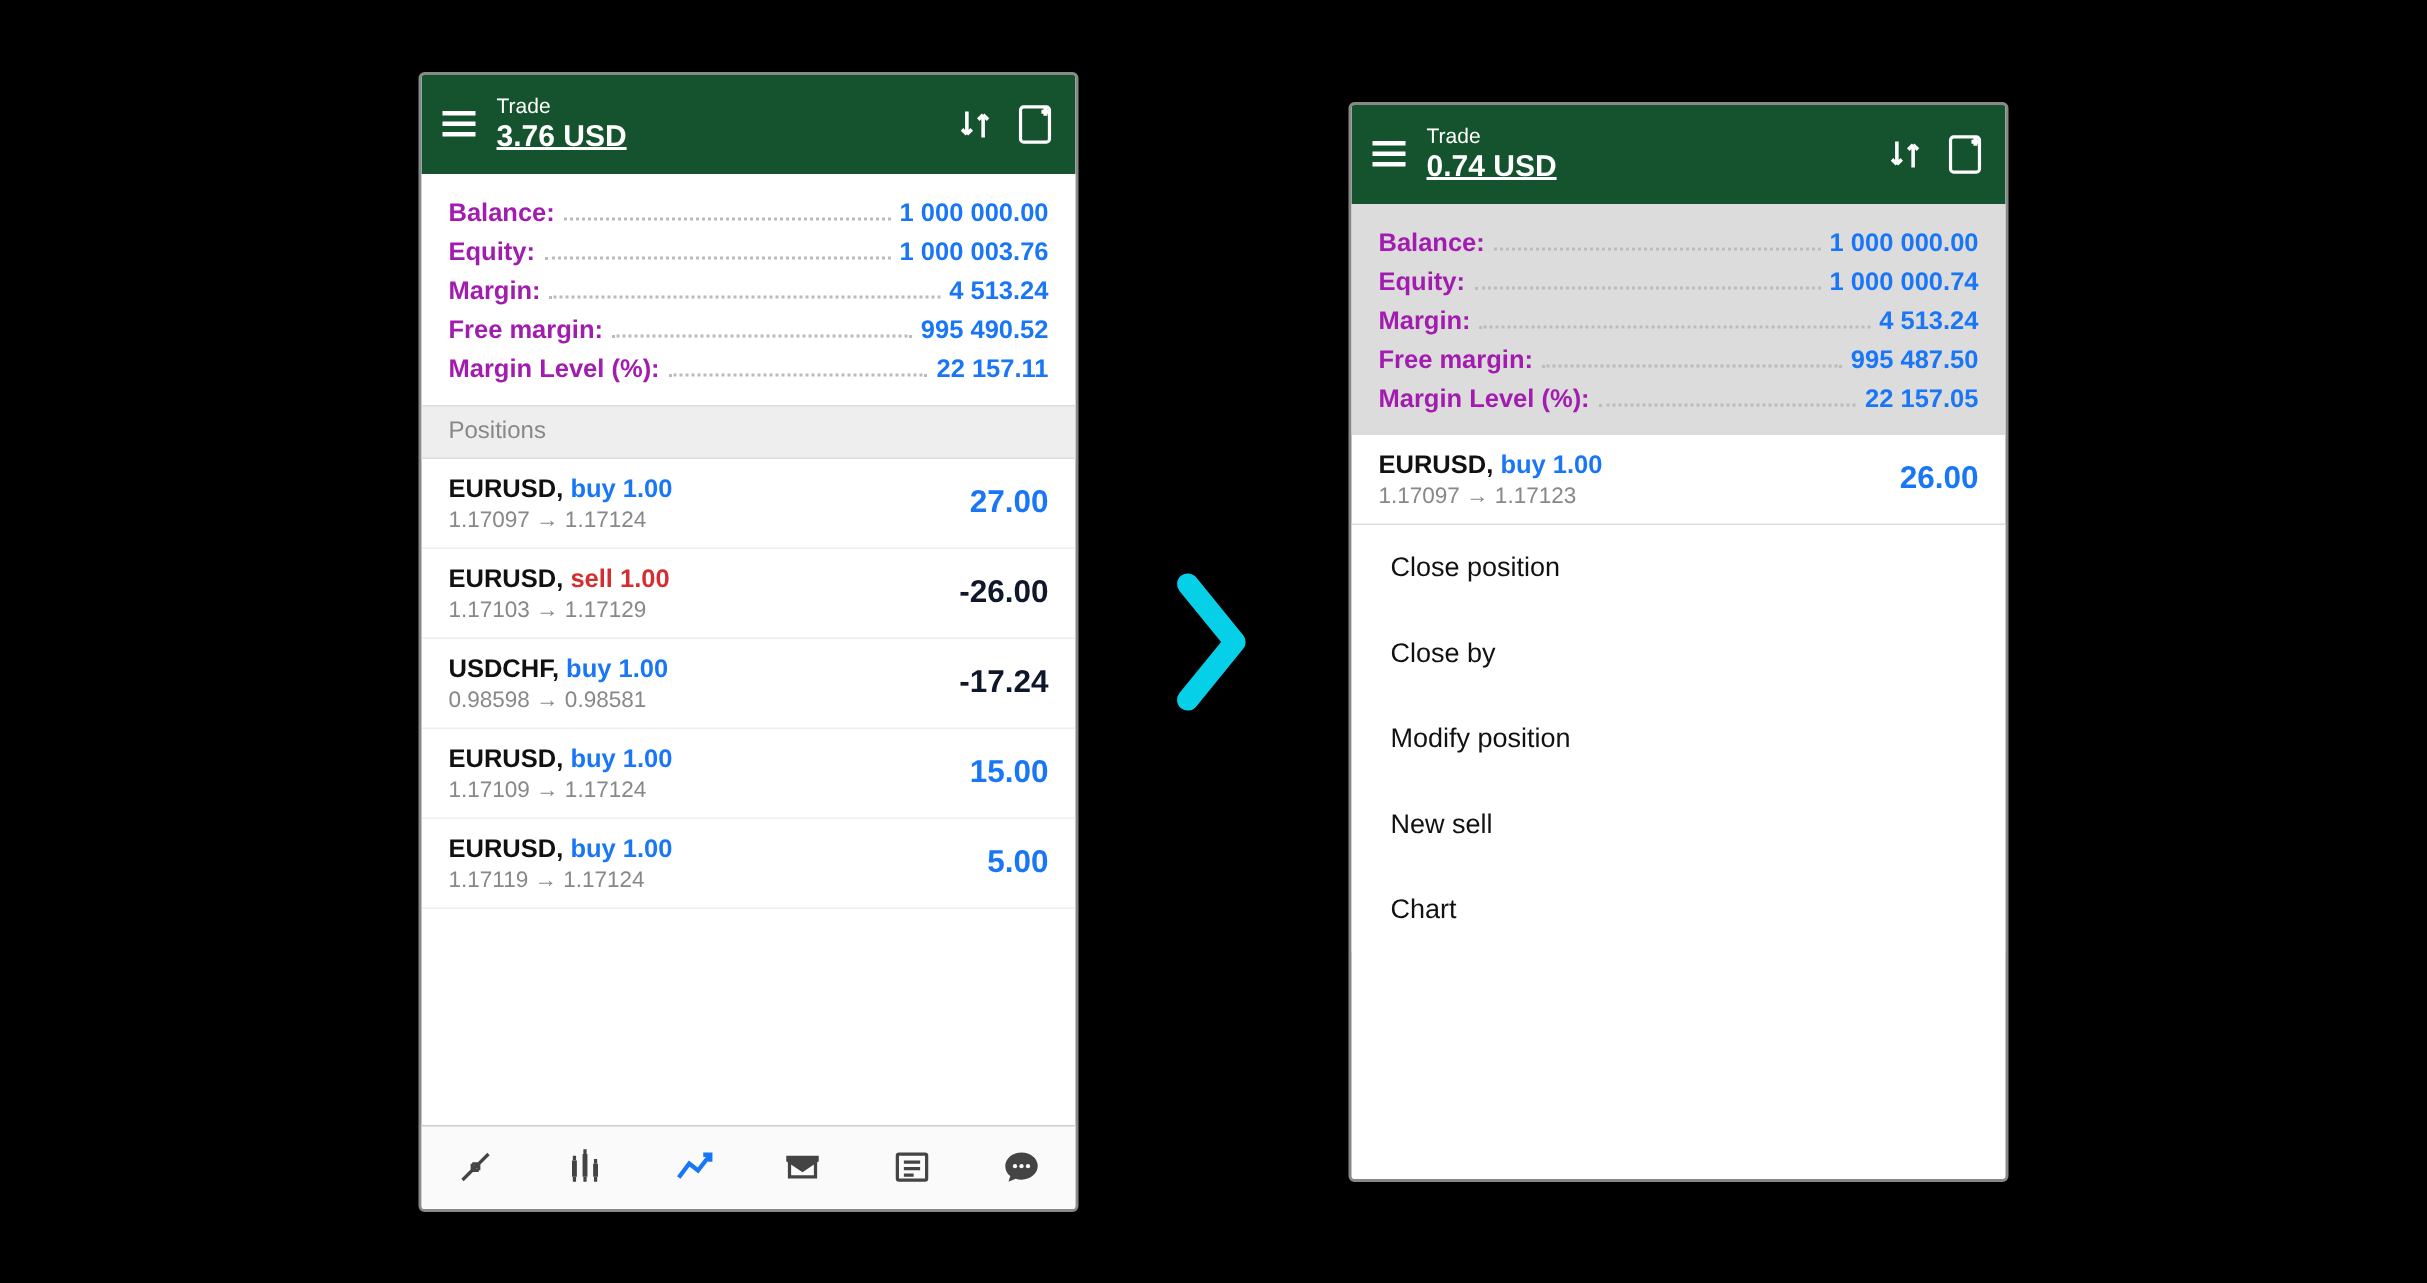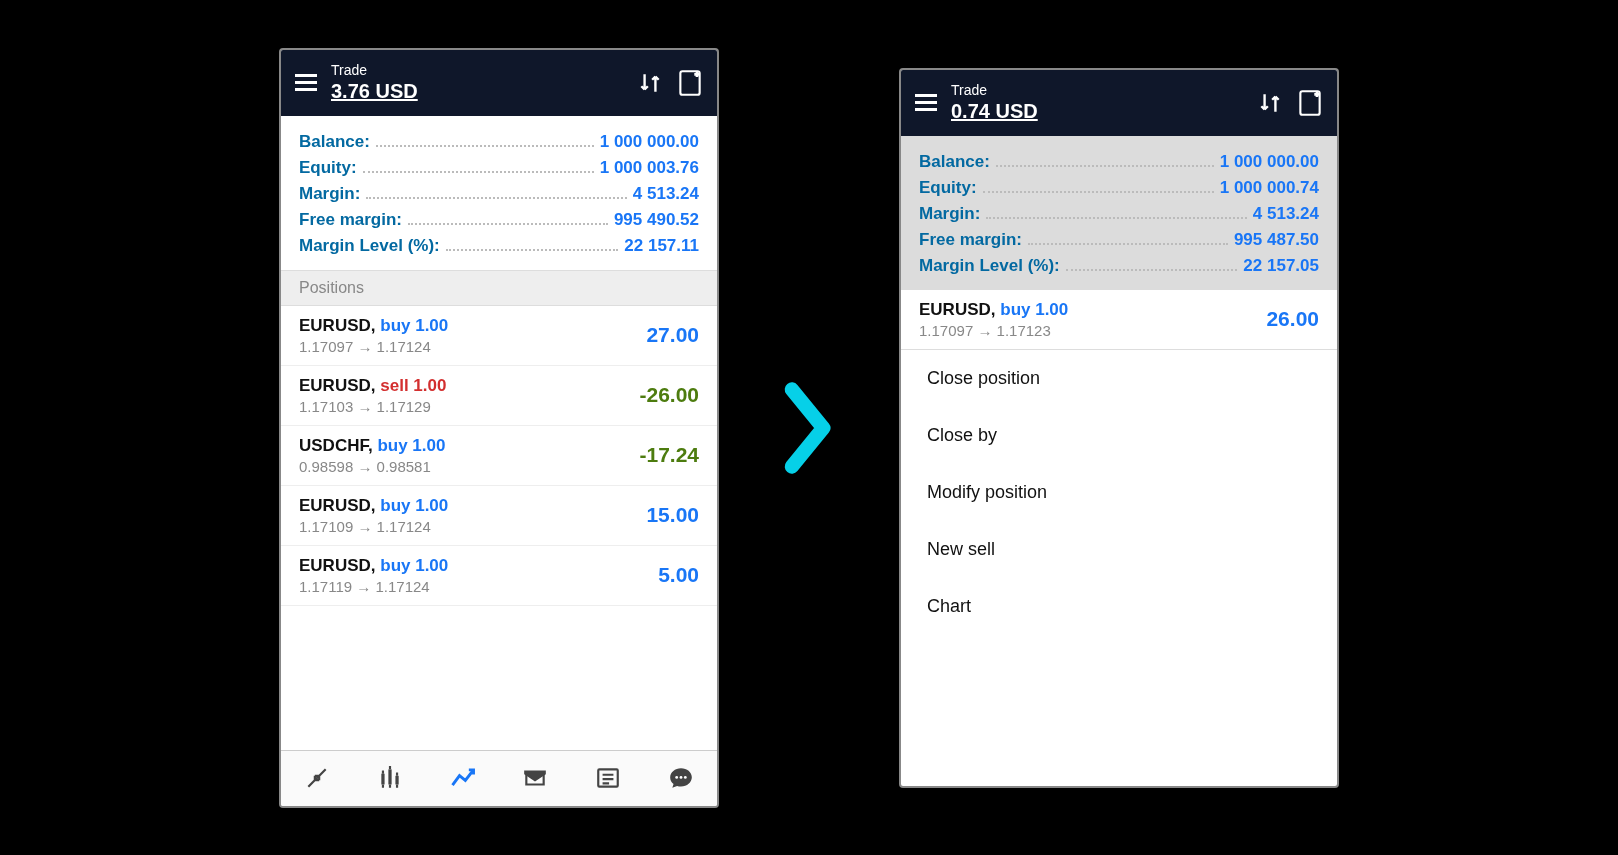--- a/index.html
+++ b/index.html
@@ -18,41 +18,41 @@
     background: #fff;
     border: 2px solid #888;
     border-radius: 4px;
     overflow: hidden;
     display: flex;
     flex-direction: column;
   }
   .phone-left { height: 760px; }
   .phone-right { height: 720px; }
   .header {
-    background: #0f172a;
+    background: #14532d;
     color: #fff;
     display: flex;
     align-items: center;
     padding: 10px 14px;
     gap: 14px;
     height: 66px;
   }
   .hamburger { display:flex; flex-direction:column; gap:4px; cursor:pointer; }
   .hamburger span { width:22px; height:3px; background:#fff; display:block; }
   .header-title { flex:1; line-height:1.2; }
   .header-title .t1 { font-size:14px; font-weight:400; }
   .header-title .t2 { font-size:20px; font-weight:600;text-decoration:underline; }
 
   .summary { padding: 10px 18px 8px 18px; background:#fff; }
   .summary.dim { background:#dcdcdc; }
   .summary-row {
     display:flex; align-items:baseline; margin:6px 0;
     font-size:17px;
   }
-  .summary-row .label { font-weight:700; color:#0369a1; }
+  .summary-row .label { font-weight:700; color:#a21caf; }
   .summary-row .dots { flex:1; border-bottom:2px dotted #bbb; margin:0 6px 4px 6px; height:1px; }
   .summary-row .value { font-weight:700; color:#1976f6; }
 
   .section-header {
     background:#eee; color:#888; font-weight:400;
     padding:8px 18px; font-size:16px;
     border-top:1px solid #ddd; border-bottom:1px solid #ddd;
   }
 
   .positions { flex:1; overflow:hidden; }
@@ -60,21 +60,21 @@
     display:flex; justify-content:space-between; align-items:center;
     padding:10px 18px; border-bottom:1px solid #eee;
   }
   .pos-left .sym { font-weight:700; font-size:17px; }
   .pos-left .sym .pair { color:#111; }
   .pos-left .sym .side-buy { color:#1976f6; }
   .pos-left .sym .side-sell { color:#d32f2f; }
   .pos-left .prices { color:#888; font-size:15px; margin-top:2px; }
   .pos-right { font-weight:700; font-size:21px; }
   .pos-right.pos { color:#1976f6; }
-  .pos-right.neg { color:#4d7c0f; }
+  .pos-right.neg { color:#0f172a; }
 
   .bottom-nav {
     display:flex; justify-content:space-around; align-items:center;
     height:56px; border-top:1px solid #ccc; background:#fafafa;
   }
   .nav-item { color:#555; cursor:pointer; display:flex; align-items:center; justify-content:center; width:40px; height:40px; }
   .nav-item.active { color:#1976f6; }
 
   .context-menu { background:#fff; }
   .context-item {

